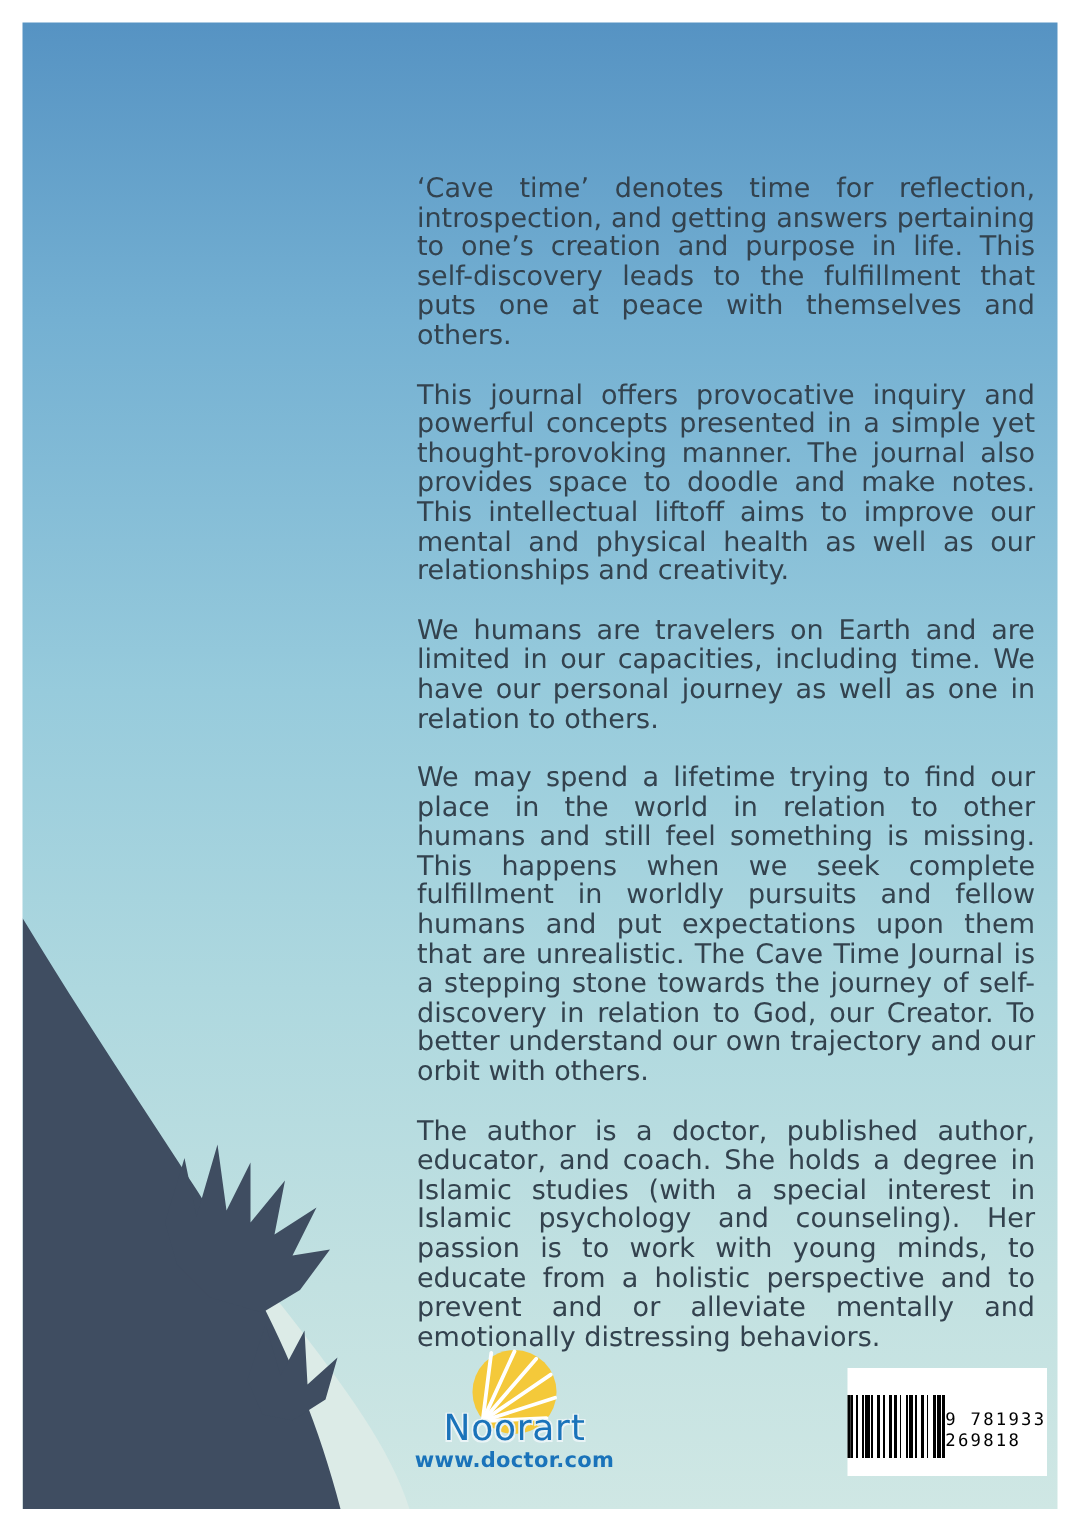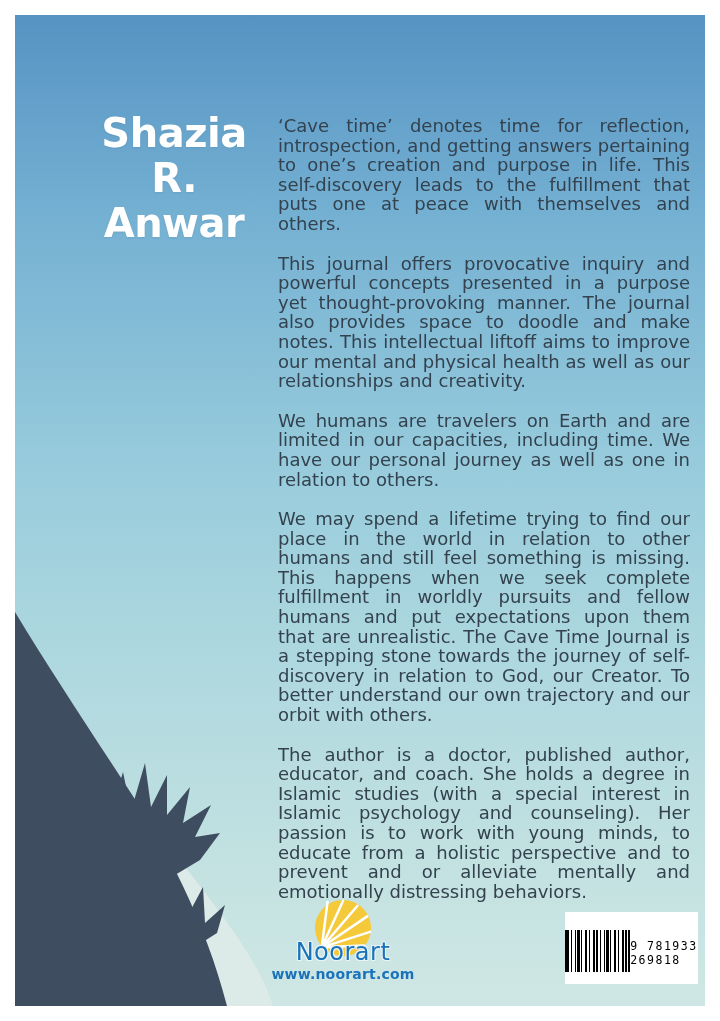--- a/index.html
+++ b/index.html
@@ -67,47 +67,43 @@
 <div class="page">
   <div class="cover">
 
     <svg class="silhouette" viewBox="0 0 690 991" aria-hidden="true">
       <path d="M0,735 C70,748 130,800 178,862 C215,910 245,950 258,991 L0,991 Z" fill="#dcebe7"></path>
       <path d="M0,597 C35,655 75,715 112,772 C150,830 190,905 212,991 L0,991 Z" fill="#3f4d61"></path>
       <polygon points="95,800 108,757 116,796 130,748 136,792 152,760 152,800 175,772 168,808 196,790 180,822 205,818 185,845 160,860 125,850 103,828" fill="#3f4d61"></polygon>
       <polygon points="150,905 162,868 172,902 188,872 190,908 210,890 202,918 180,932 160,928" fill="#3f4d61"></polygon>
     </svg>
 
-    <div class="author">
-      <div>Shazia</div>
-      <div>R. Anwar</div>
-    </div>
 
     <div class="body-text">
         <p><span>‘Cave time’ denotes time for reflection, introspection, and getting answers pertaining to one’s creation and purpose in life. This self-discovery leads to the fulfillment that puts one at peace with themselves and others.</span></p>
-        <p><span>This journal offers provocative inquiry and powerful concepts presented in a purpose yet thought-provoking manner. The journal also provides space to doodle and make notes. This intellectual liftoff aims to improve our mental and physical health as well as our relationships and creativity.</span></p>
+        <p><span>This journal offers provocative inquiry and powerful concepts presented in a simple yet thought-provoking manner. The journal also provides space to doodle and make notes. This intellectual liftoff aims to improve our mental and physical health as well as our relationships and creativity.</span></p>
         <p><span>We humans are travelers on Earth and are limited in our capacities, including time. We have our personal journey as well as one in relation to others.</span></p>
         <p><span>We may spend a lifetime trying to find our place in the world in relation to other humans and still feel something is missing. This happens when we seek complete fulfillment in worldly pursuits and fellow humans and put expectations upon them that are unrealistic. The </span><span class="italic">Cave Time Journal</span><span> is a stepping stone towards the journey of self-discovery in relation to God, our Creator. To better understand our own trajectory and our orbit with others.</span></p>
         <p><span>The author is a doctor, published author, educator, and coach. She holds a degree in Islamic studies (with a special interest in Islamic psychology and counseling). Her passion is to work with young minds, to educate from a holistic perspective and to prevent and or alleviate mentally and emotionally distressing behaviors.</span></p>
       </div>
 
     <div class="logo">
       <svg class="logo-sun" viewBox="0 0 60 60" aria-hidden="true">
         <circle cx="30" cy="30" r="29" fill="#f4c93a"></circle>
         <g stroke="#ffffff" stroke-width="2.6" stroke-linecap="round">
           <line x1="8" y1="50" x2="14" y2="3"></line>
           <line x1="8" y1="50" x2="30" y2="2"></line>
           <line x1="8" y1="50" x2="45" y2="7"></line>
           <line x1="8" y1="50" x2="55" y2="18"></line>
           <line x1="8" y1="50" x2="58" y2="34"></line>
           <line x1="8" y1="50" x2="52" y2="48"></line>
         </g>
       </svg>
       <div class="logo-name">Noorart</div>
-      <div class="logo-url">www.noorart.com</div>
+      <div class="logo-url">www.doctor.com</div>
     </div>
 
     <div class="barcode">
       <div class="barcode-bars"></div>
       <div class="barcode-number">9 781933 269818</div>
     </div>
 
   </div>
 </div>
 

